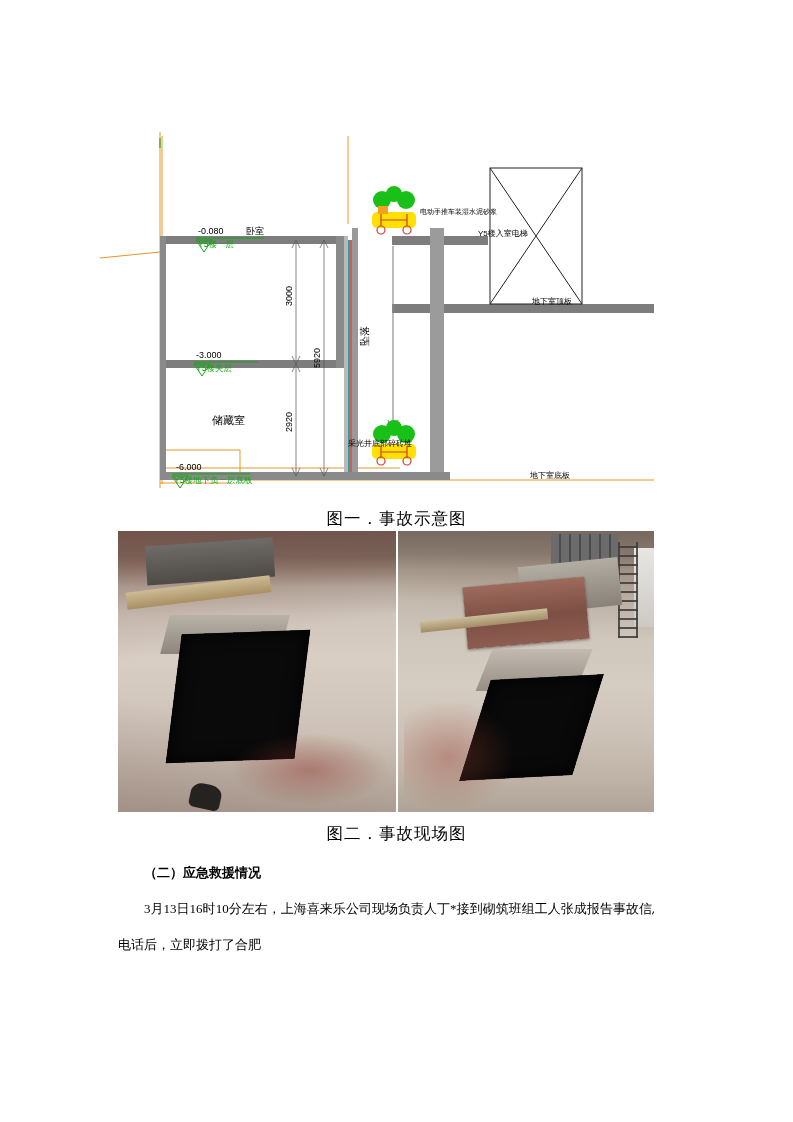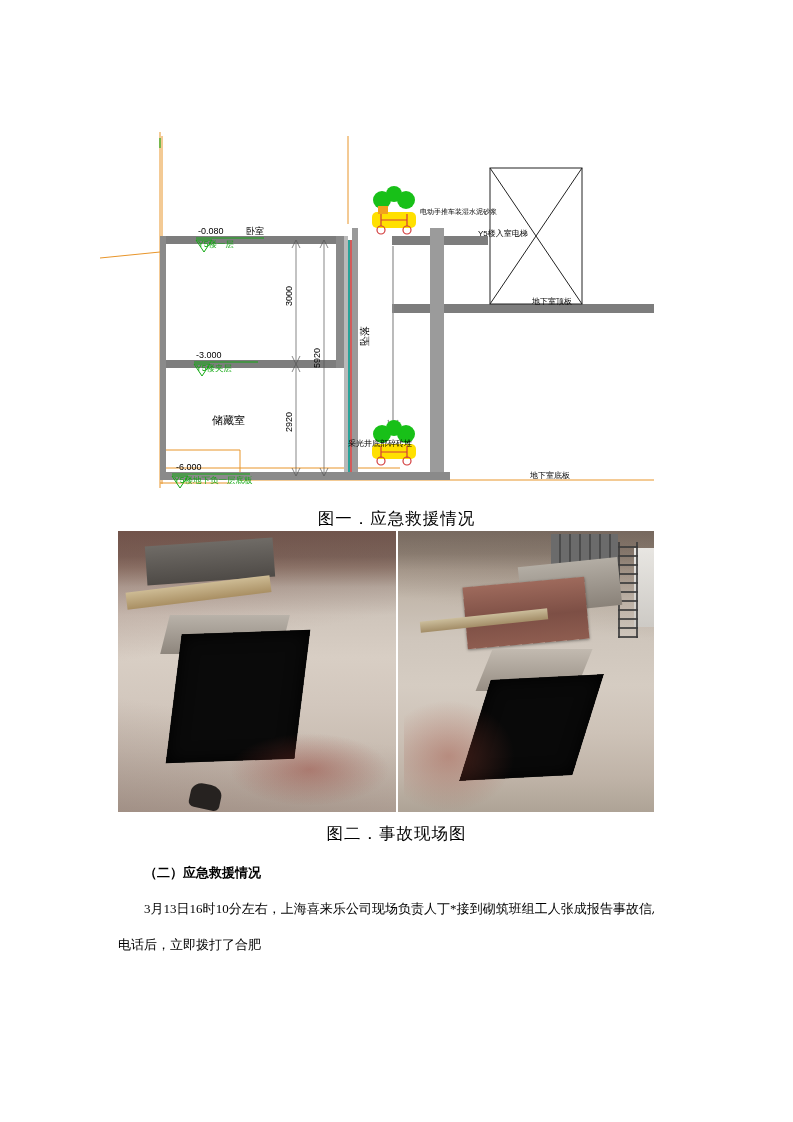--- a/index.html
+++ b/index.html
@@ -375,21 +375,21 @@
       <text x="268" y="218" font-size="10" fill="#000" transform="rotate(-90 268 218)">坠落</text>
 
       <text x="248" y="318" font-size="8" fill="#000">采光井底部碎砖堆</text>
       <text x="320" y="86" font-size="7" fill="#000">电动手推车装湿水泥砂浆</text>
       <text x="378" y="108" font-size="8" fill="#000">Y5楼入室电梯</text>
       <text x="432" y="176" font-size="8" fill="#000">地下室顶板</text>
       <text x="430" y="350" font-size="8" fill="#000">地下室底板</text>
     </svg>
   </div>
 
-  <div class="fig1-caption">图一．应急救援情况</div>
+  <div class="fig1-caption">图一．事故示意图</div>
 
   <div class="fig2-wrap">
     <div class="photo photo-left">
       <div class="slab-left"></div>
       <div class="plank-left"></div>
       <div class="pit-left-lid"></div>
       <div class="pit-left"></div>
       <div class="stain-left"></div>
       <div class="shoe-left"></div>
     </div>

